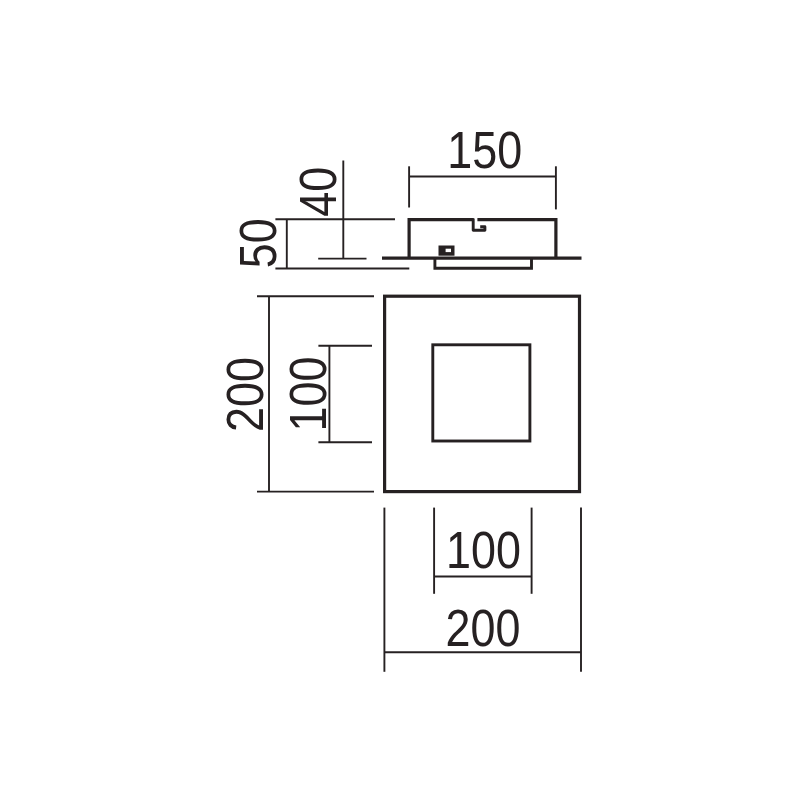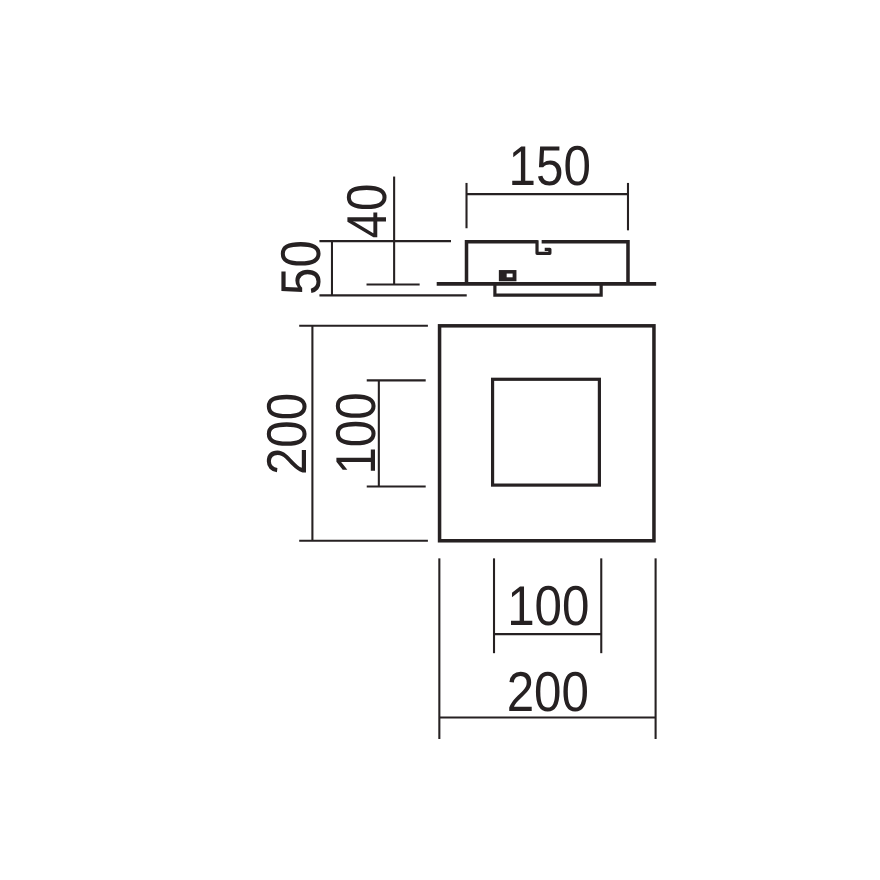--- a/index.html
+++ b/index.html
@@ -1,16 +1,16 @@
 <!DOCTYPE html>
 <html><head>
 <meta charset="utf-8">
 <style>
   html,body{margin:0;padding:0;background:#ffffff;}
-  .wrap{width:704px;height:800px;position:relative;background:#ffffff;transform:translateZ(0);will-change:transform;margin-left:15px;}
+  .wrap{width:704px;height:800px;position:relative;background:#ffffff;transform:translateZ(0);will-change:transform;}
   svg{display:block;}
   text{font-family:"Liberation Sans",sans-serif;fill:#262122;}
 </style>
 </head>
 <body>
 <div class="wrap">
 <svg width="800" height="800" viewBox="0 0 800 800">
 
   <rect x="0" y="0" width="800" height="800" fill="#ffffff"></rect>
 

